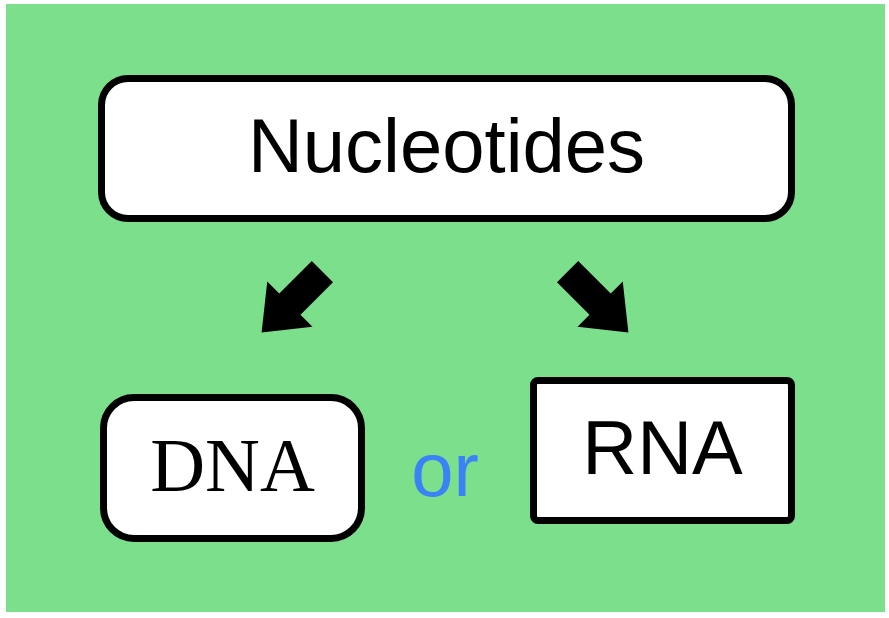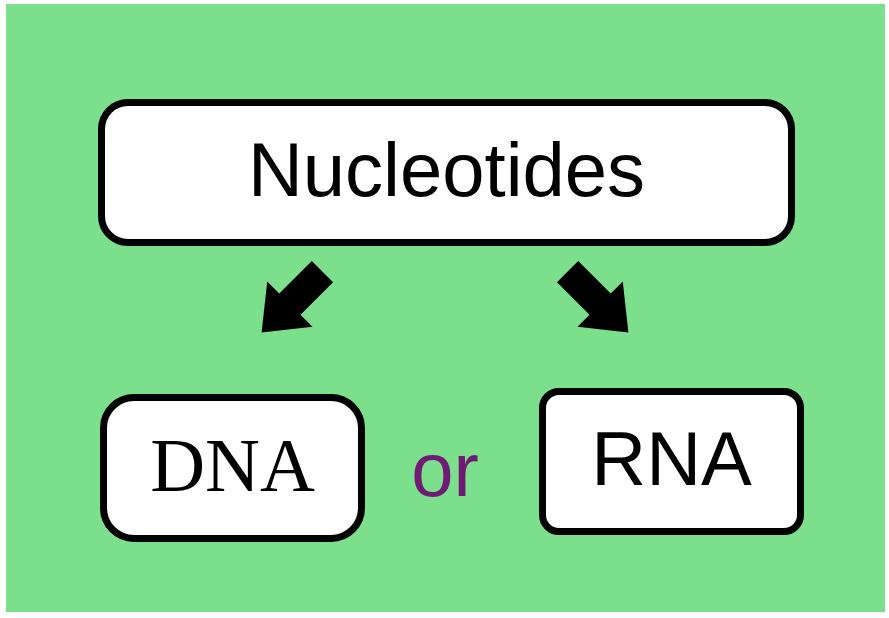--- a/index.html
+++ b/index.html
@@ -33,54 +33,52 @@
     justify-content: center;
     color: #000000;
   }
   .title-box {
     left: 98px;
     top: 75px;
     width: 697px;
     height: 147px;
     border-radius: 30px;
     font-size: 76px;
-    margin-top: 24px;
   }
   .dna-box {
     left: 100px;
     top: 394px;
     width: 265px;
     height: 148px;
     border-radius: 34px;
     font-size: 76px;
     font-family: Liberation Serif, serif;
   }
   .rna-box {
     left: 530px;
-    top: 388px;
+    top: 377px;
     width: 265px;
     height: 147px;
-    border-radius: 20px;
+    border-radius: 8px;
     font-size: 76px;
-    margin-left: 9px;
   }
   .node-label {
     line-height: 1;
     padding-bottom: 6px; 
     white-space: nowrap;
   }
   .or-label {
     position: absolute;
     left: 375px;
     top: 432px;
     width: 140px;
     text-align: center;
     font-size: 76px;
     line-height: 1;
-    color: #701a75;
+    color: #3b82f6;
   }
   .arrow {
     position: absolute;
     width: 110px;
     height: 110px;
     overflow: visible;
   }
   .arrow-left  { left: 237px; top: 247px; }
   .arrow-right { left: 543px; top: 247px; }
 </style>

